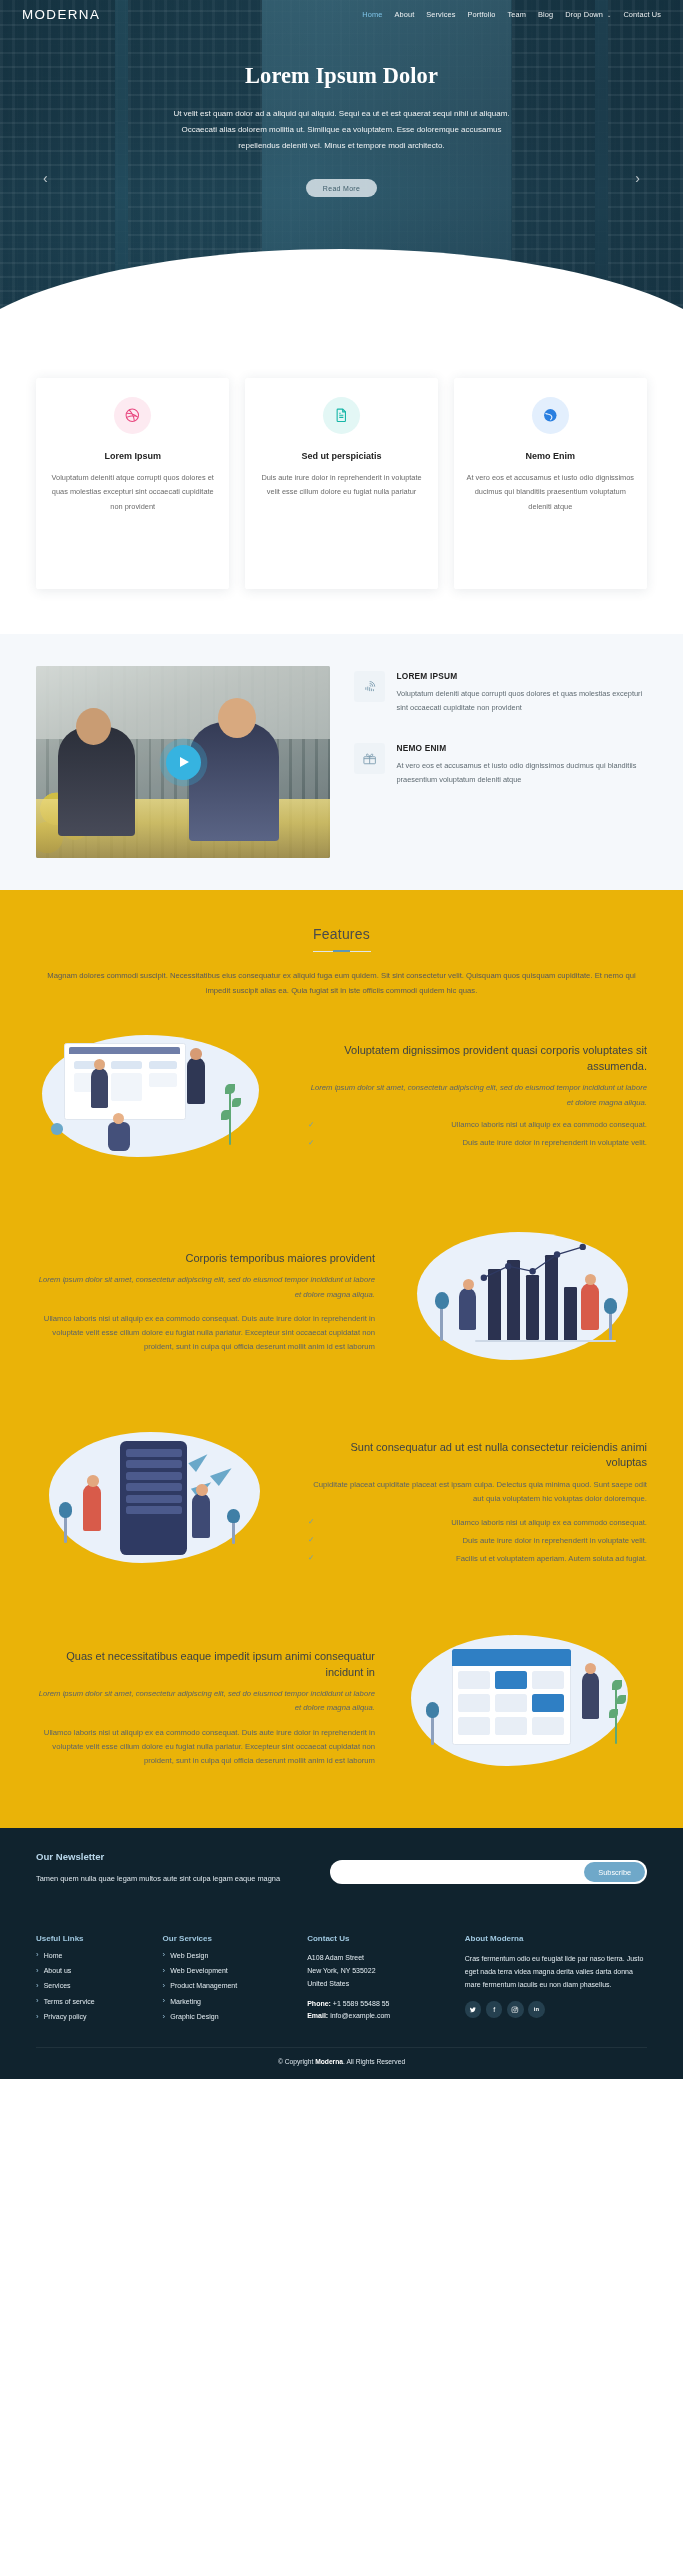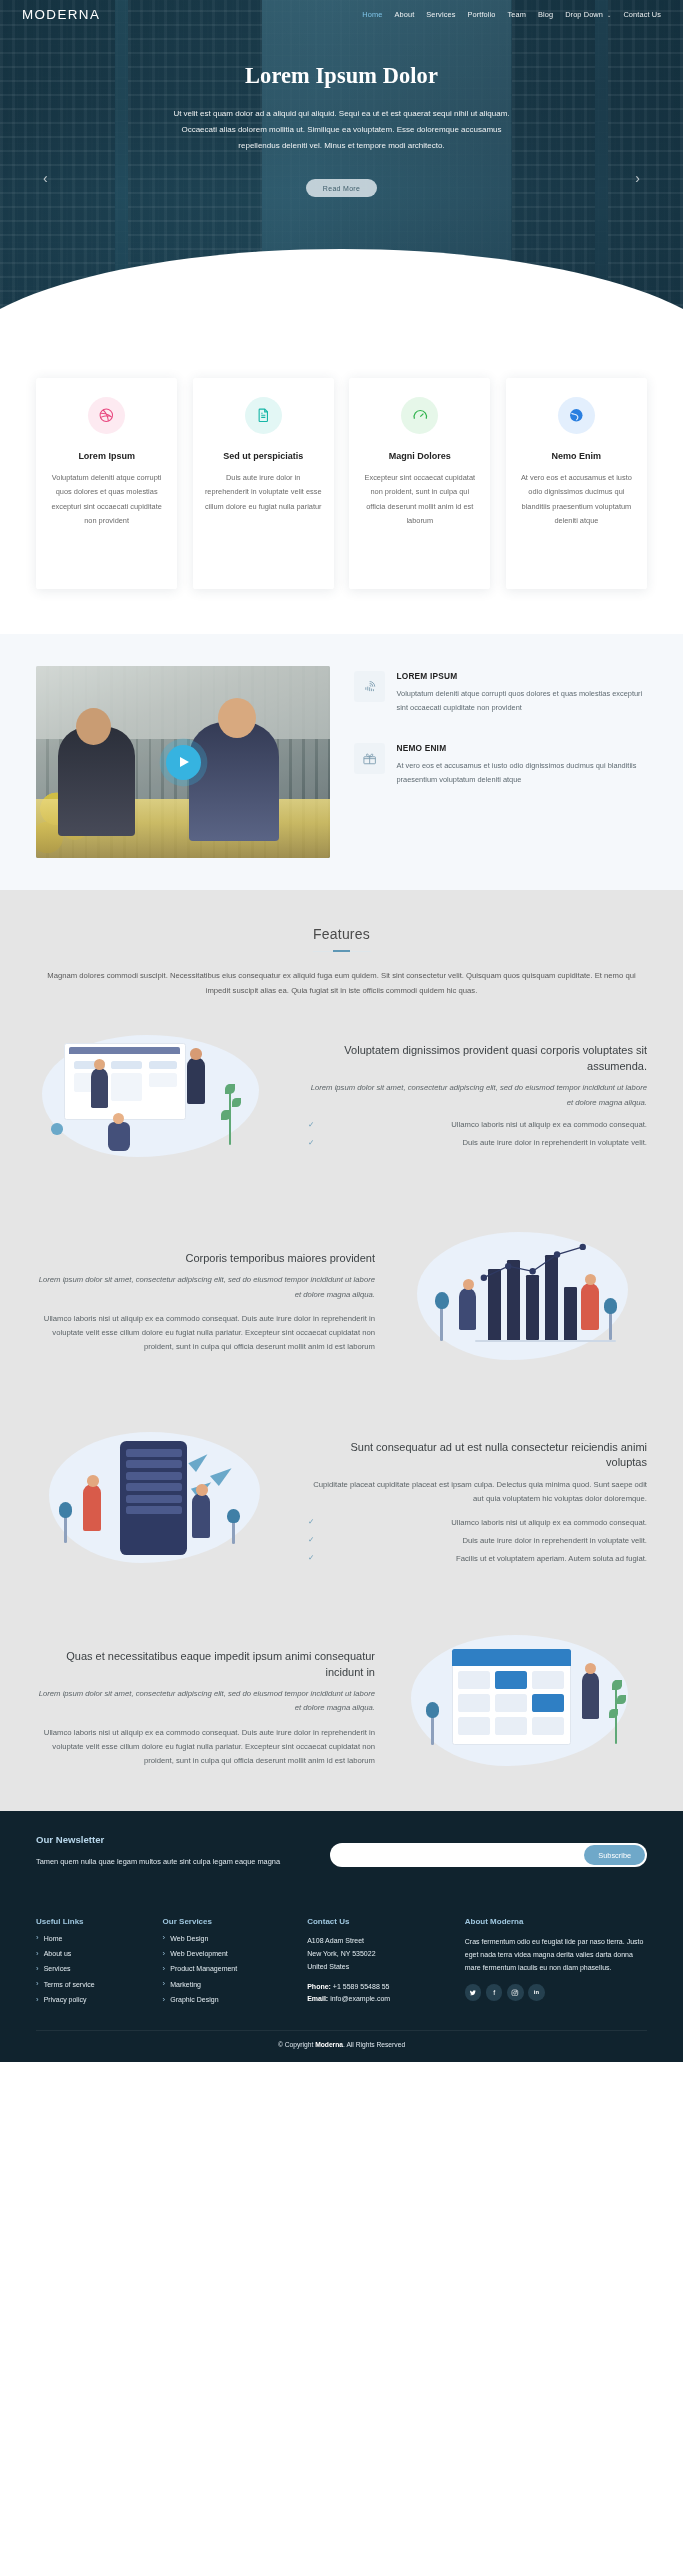--- a/index.html
+++ b/index.html
@@ -206,21 +206,21 @@
     width: 31px; height: 31px; flex: 0 0 31px;
     background: #eef3f7; border-radius: 3.2px;
     display: flex; align-items: center; justify-content: center;
     color: #7e9db0;
   }
   .sr-item h4 { font-size: 8.3px; color: #222; font-weight: 700; margin-bottom: 5.8px; letter-spacing:0.2px;
                 font-family:"Liberation Sans Narrow","Liberation Sans",sans-serif;}
   .sr-item p { font-size: 7.4px; line-height: 1.85; color: #5f6b72; }
 
   
-  .features { padding: 36px 36px 1px; background: #e5e5e5; }
+  .features { padding: 36px 36px 18px; background: #eab308; }
   .sec-title {
     text-align: center; font-size: 14px; color: #4b4b4b;
     font-weight: 400; letter-spacing: 0.2px;
     font-family: "Liberation Sans Narrow", "Liberation Sans", sans-serif;
   }
   .sec-rule {
     width: 58px; height: 0.6px; background: #dfe6ea;
     margin: 9px auto 0; position: relative;
   }
   .sec-rule::after {
@@ -382,30 +382,20 @@
       <svg width="16.6" height="16.6" viewBox="0 0 24 24" fill="none" stroke="#17b6a7" stroke-width="1.6">
         <path d="M14 3H7a1 1 0 0 0-1 1v16a1 1 0 0 0 1 1h10a1 1 0 0 0 1-1V7z"></path>
           <path d="M14 3v4h4"></path>
         <path d="M9 12h6M9 15h6M9 9h2"></path>
       </svg>
     </div>
     <h3>Sed ut perspiciatis</h3>
     <p>Duis aute irure dolor in reprehenderit in voluptate velit esse cillum dolore eu fugiat nulla pariatur</p>
   </div>
 
-  <div class="card">
-    <div class="card-ic" style="background:#e6f7e9">
-      <svg width="16.6" height="16.6" viewBox="0 0 24 24" fill="none" stroke="#2fb24c" stroke-width="1.7">
-        <path d="M3.5 17a9 9 0 1 1 17 0"></path>
-          <path d="M12 14l4.5-4.5"></path>
-      </svg>
-    </div>
-    <h3>Magni Dolores</h3>
-    <p>Excepteur sint occaecat cupidatat non proident, sunt in culpa qui officia deserunt mollit anim id est laborum</p>
-  </div>
 
   <div class="card">
     <div class="card-ic" style="background:#e3effd">
       <svg width="16.6" height="16.6" viewBox="0 0 24 24" fill="#2a7fe0">
         <circle cx="12" cy="12" r="9"></circle>
         <path d="M5 9c3 2 6 1 8 3s1 5 -1 7" stroke="#e3effd" stroke-width="1.6" fill="none"></path>
       </svg>
     </div>
     <h3>Nemo Enim</h3>
     <p>At vero eos et accusamus et iusto odio dignissimos ducimus qui blanditiis praesentium voluptatum deleniti atque</p>

